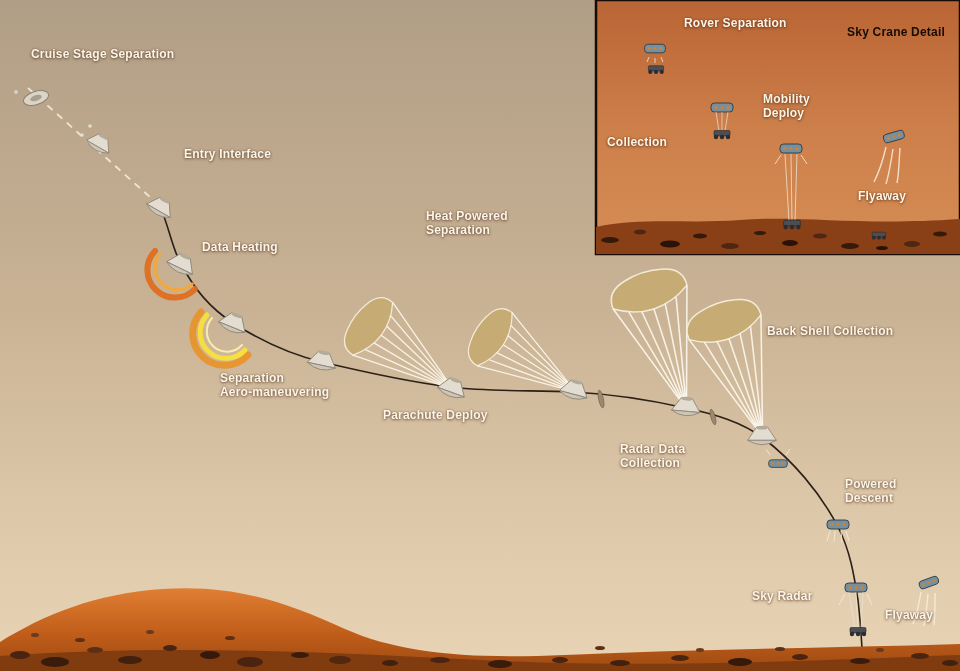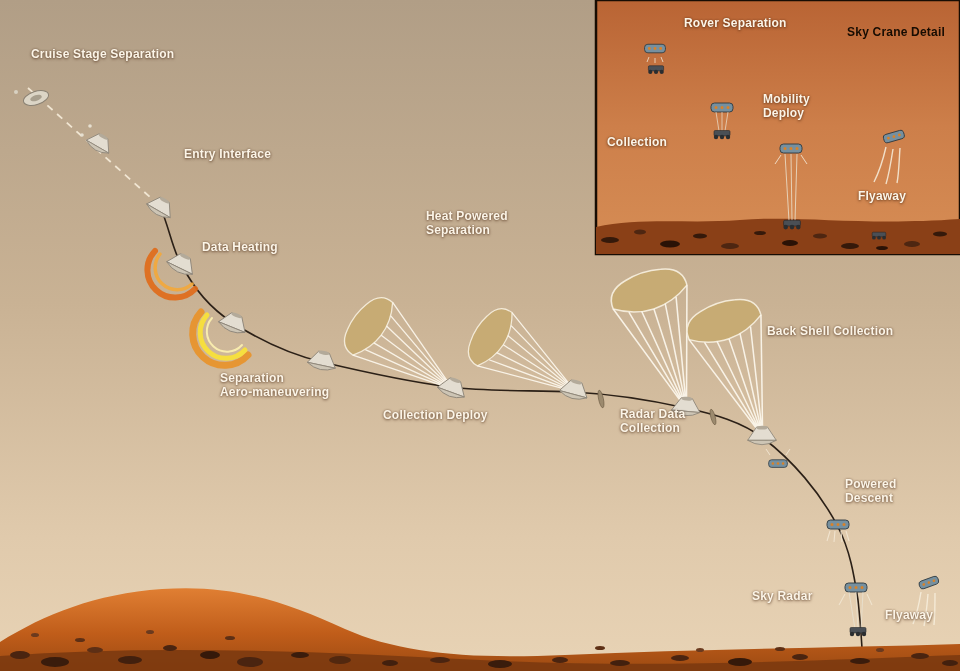--- a/index.html
+++ b/index.html
@@ -226,22 +226,22 @@
     </g>
   </svg>
 
   <div class="lbl" style="left:31px;top:47px">Cruise Stage Separation</div>
   <div class="lbl" style="left:184px;top:147px">Entry Interface</div>
   <div class="lbl" style="left:202px;top:240px">Data Heating</div>
   <div class="lbl" style="left:220px;top:371px">Separation
 Aero-maneuvering</div>
   <div class="lbl" style="left:426px;top:209px">Heat Powered
 Separation</div>
-  <div class="lbl" style="left:383px;top:408px">Collection Deploy</div>
-  <div class="lbl" style="left:620px;top:407px">Radar Data
+  <div class="lbl" style="left:383px;top:408px">Parachute Deploy</div>
+  <div class="lbl" style="left:620px;top:442px">Radar Data
 Collection</div>
   <div class="lbl" style="left:767px;top:324px">Back Shell Collection</div>
   <div class="lbl" style="left:845px;top:477px">Powered
 Descent</div>
   <div class="lbl" style="left:752px;top:589px">Sky Radar</div>
   <div class="lbl" style="left:885px;top:608px">Flyaway</div>
 
   <div class="inset-title">Sky Crane Detail</div>
   <div class="lbl" style="left:684px;top:16px">Rover Separation</div>
   <div class="lbl" style="left:763px;top:92px">Mobility

